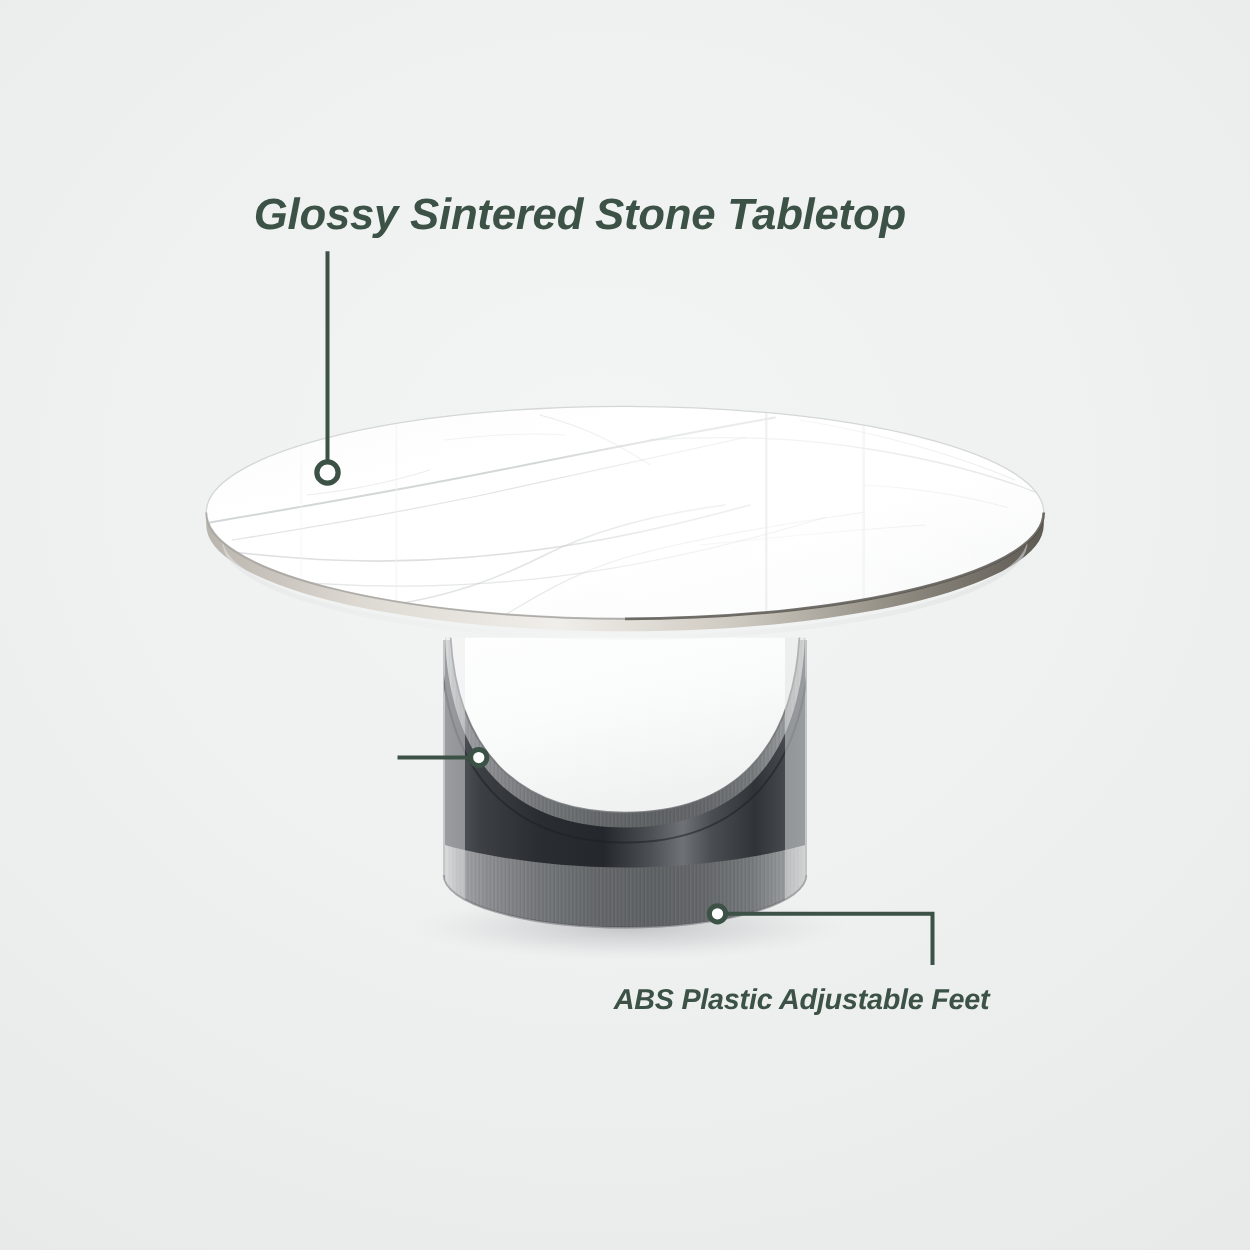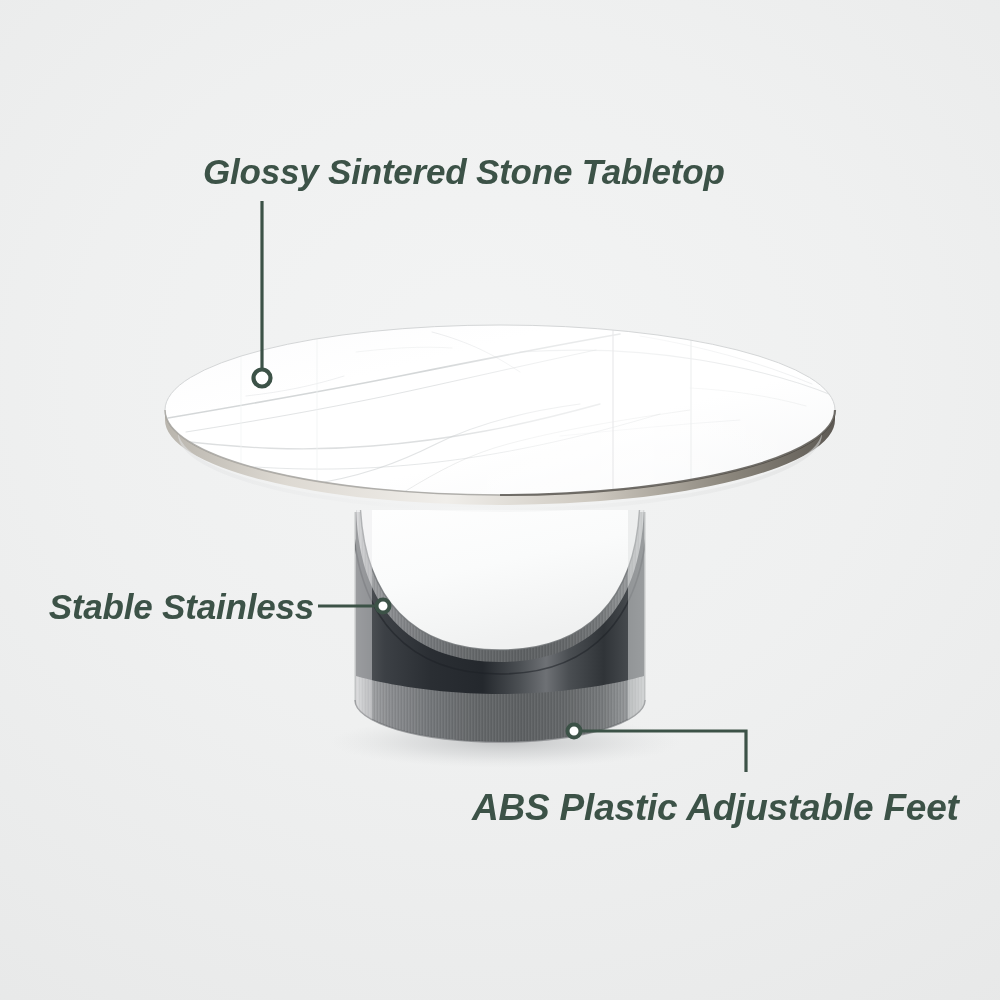--- a/index.html
+++ b/index.html
@@ -48,23 +48,23 @@
   }
   #label-base {
     left: 34px;
     top: 585px;
     font-size: 35px;
     text-align: right;
     width: 280px;
     white-space: normal;
   }
   #label-feet {
-    left: 472px;
+    left: 491px;
     top: 785px;
-    font-size: 37px;
+    font-size: 23px;
   }
 </style>
 </head>
 <body>
 
 <div id="stage">
 
   <svg id="product-svg" viewBox="0 0 1000 1000">
     <defs>
 
@@ -243,18 +243,17 @@
 
     <g>
       <polyline points="580,731 746,731 746,772" fill="none" stroke="#3c5247" stroke-width="3.2"></polyline>
       <circle cx="574" cy="731" r="6.5" fill="#ffffff" stroke="#3c5247" stroke-width="4"></circle>
     </g>
   </svg>
 
   <div class="callout-label" id="label-tabletop">Glossy Sintered Stone Tabletop</div>
 
   <div class="callout-label" id="label-base">
-    <div>Stable Stainless</div>
   </div>
 
   <div class="callout-label" id="label-feet">ABS Plastic Adjustable Feet</div>
 
 </div>
 
 </body></html>

